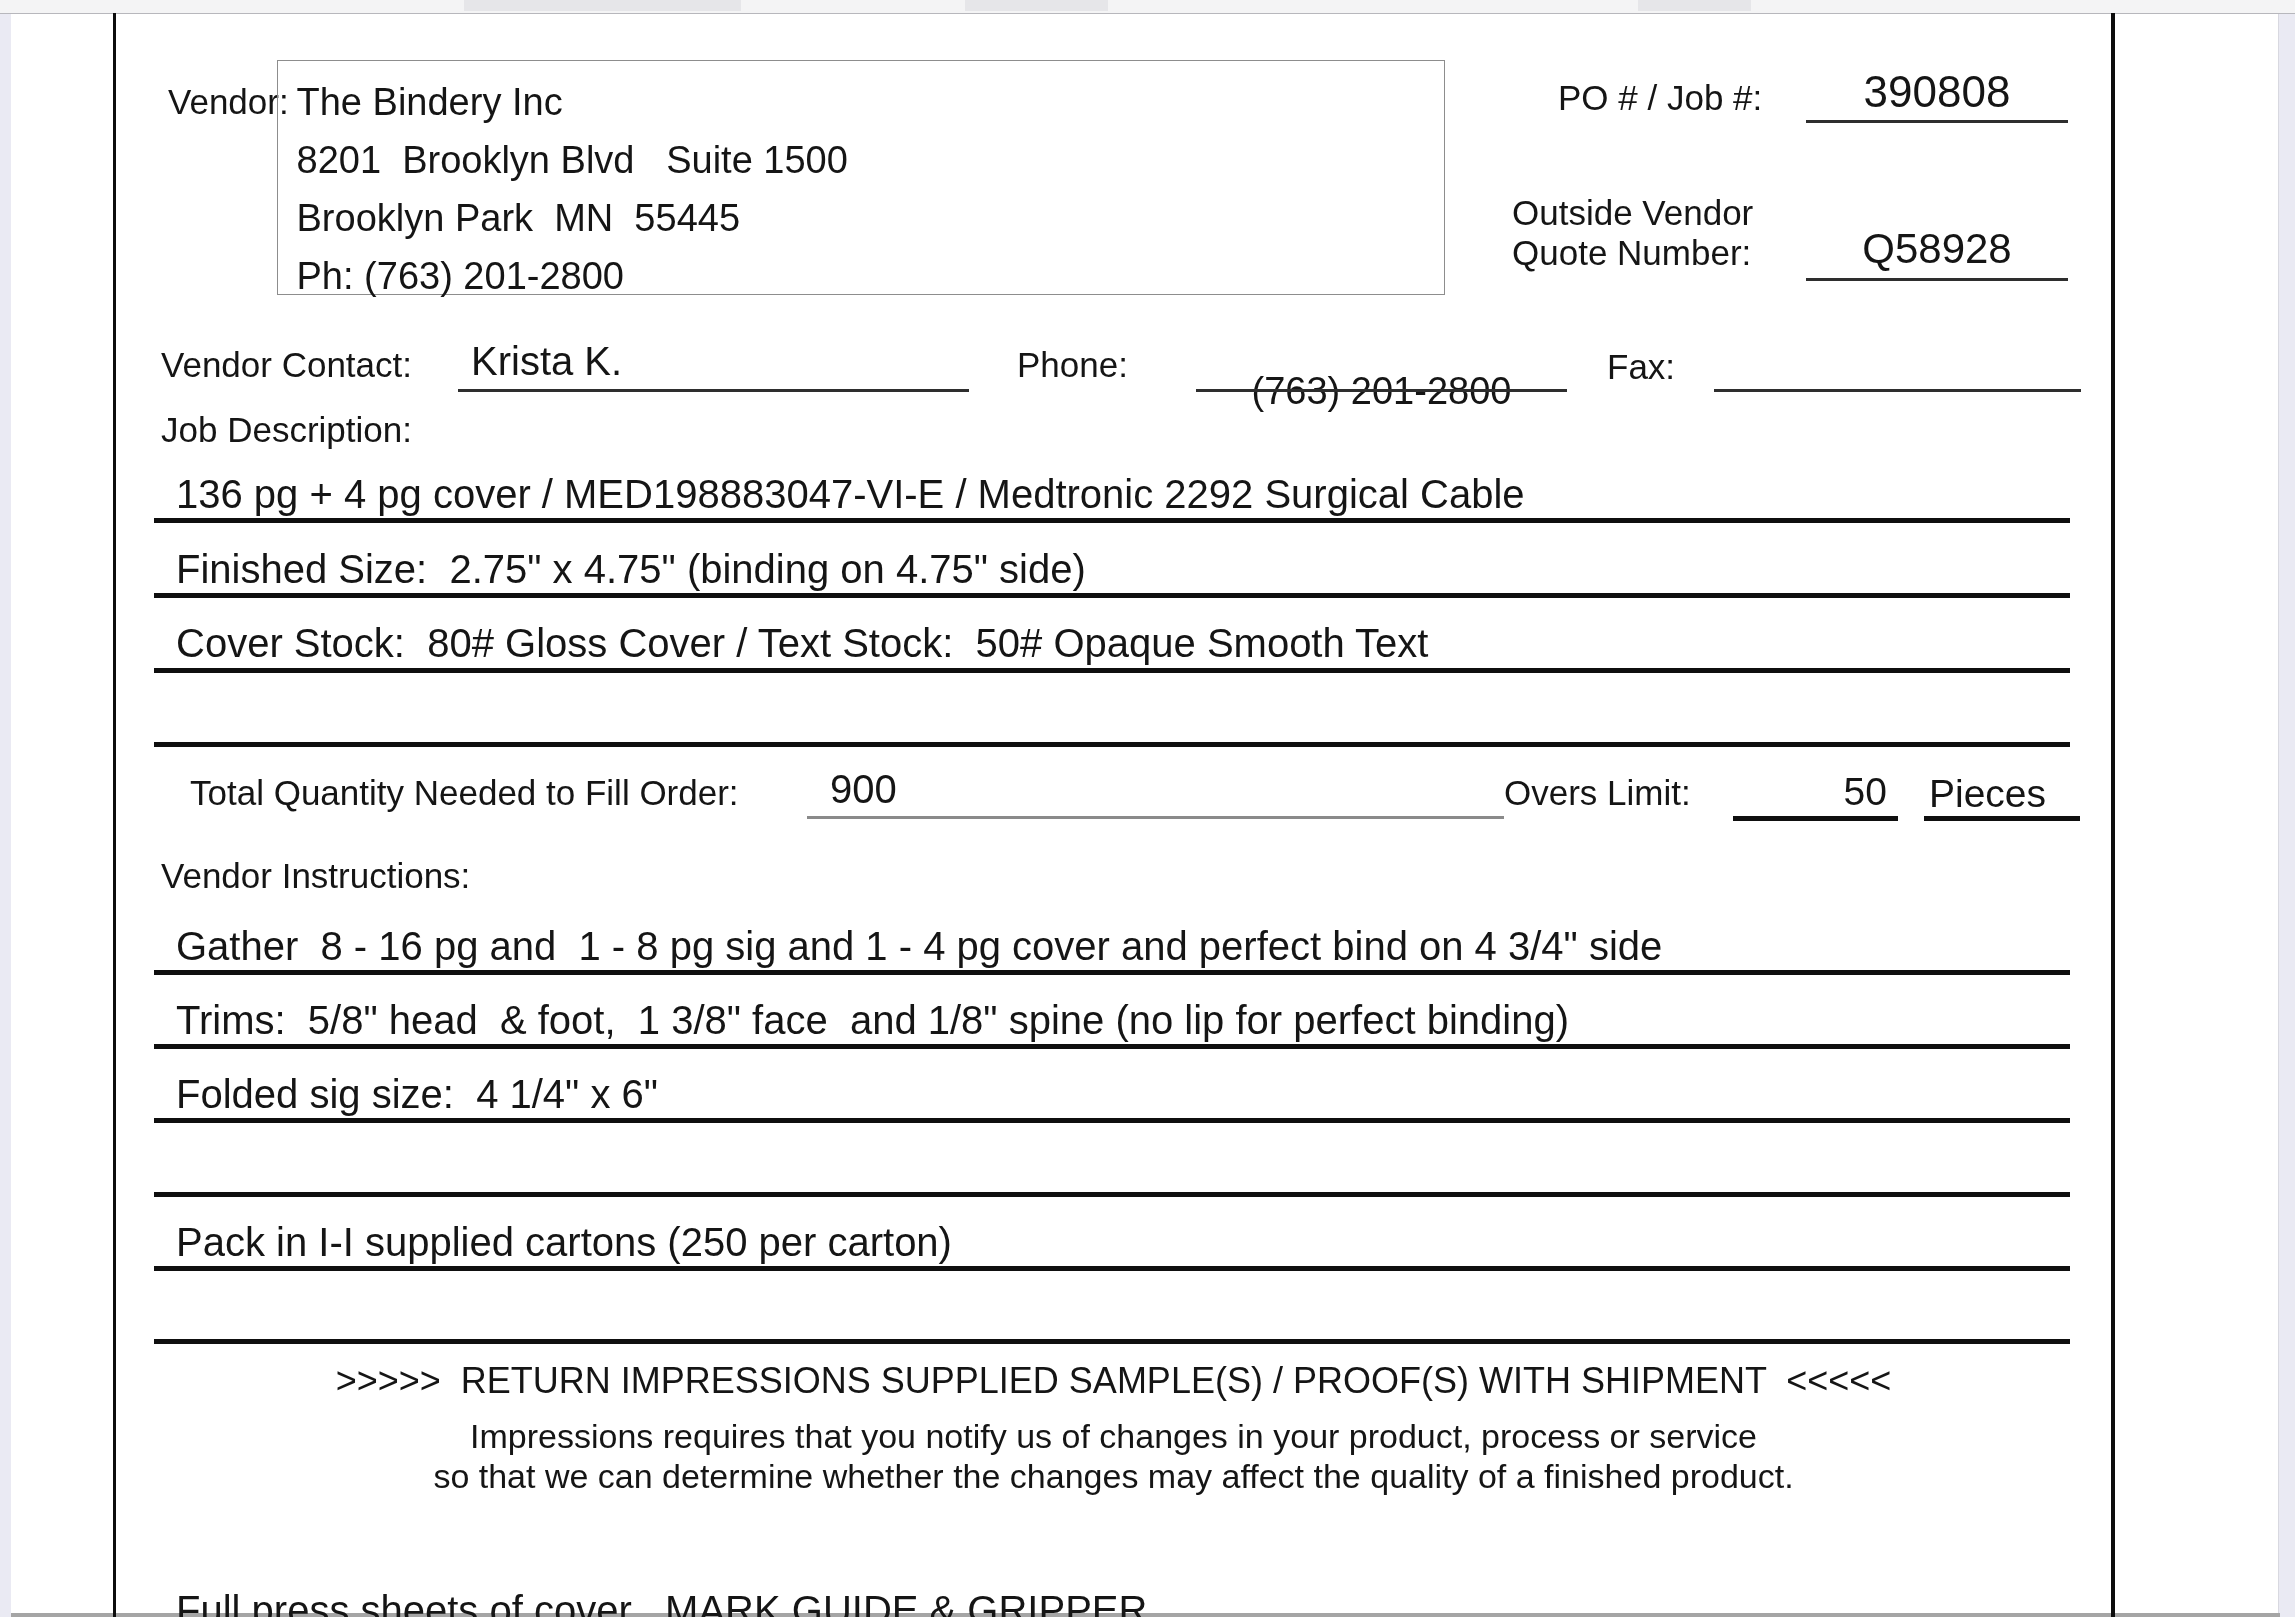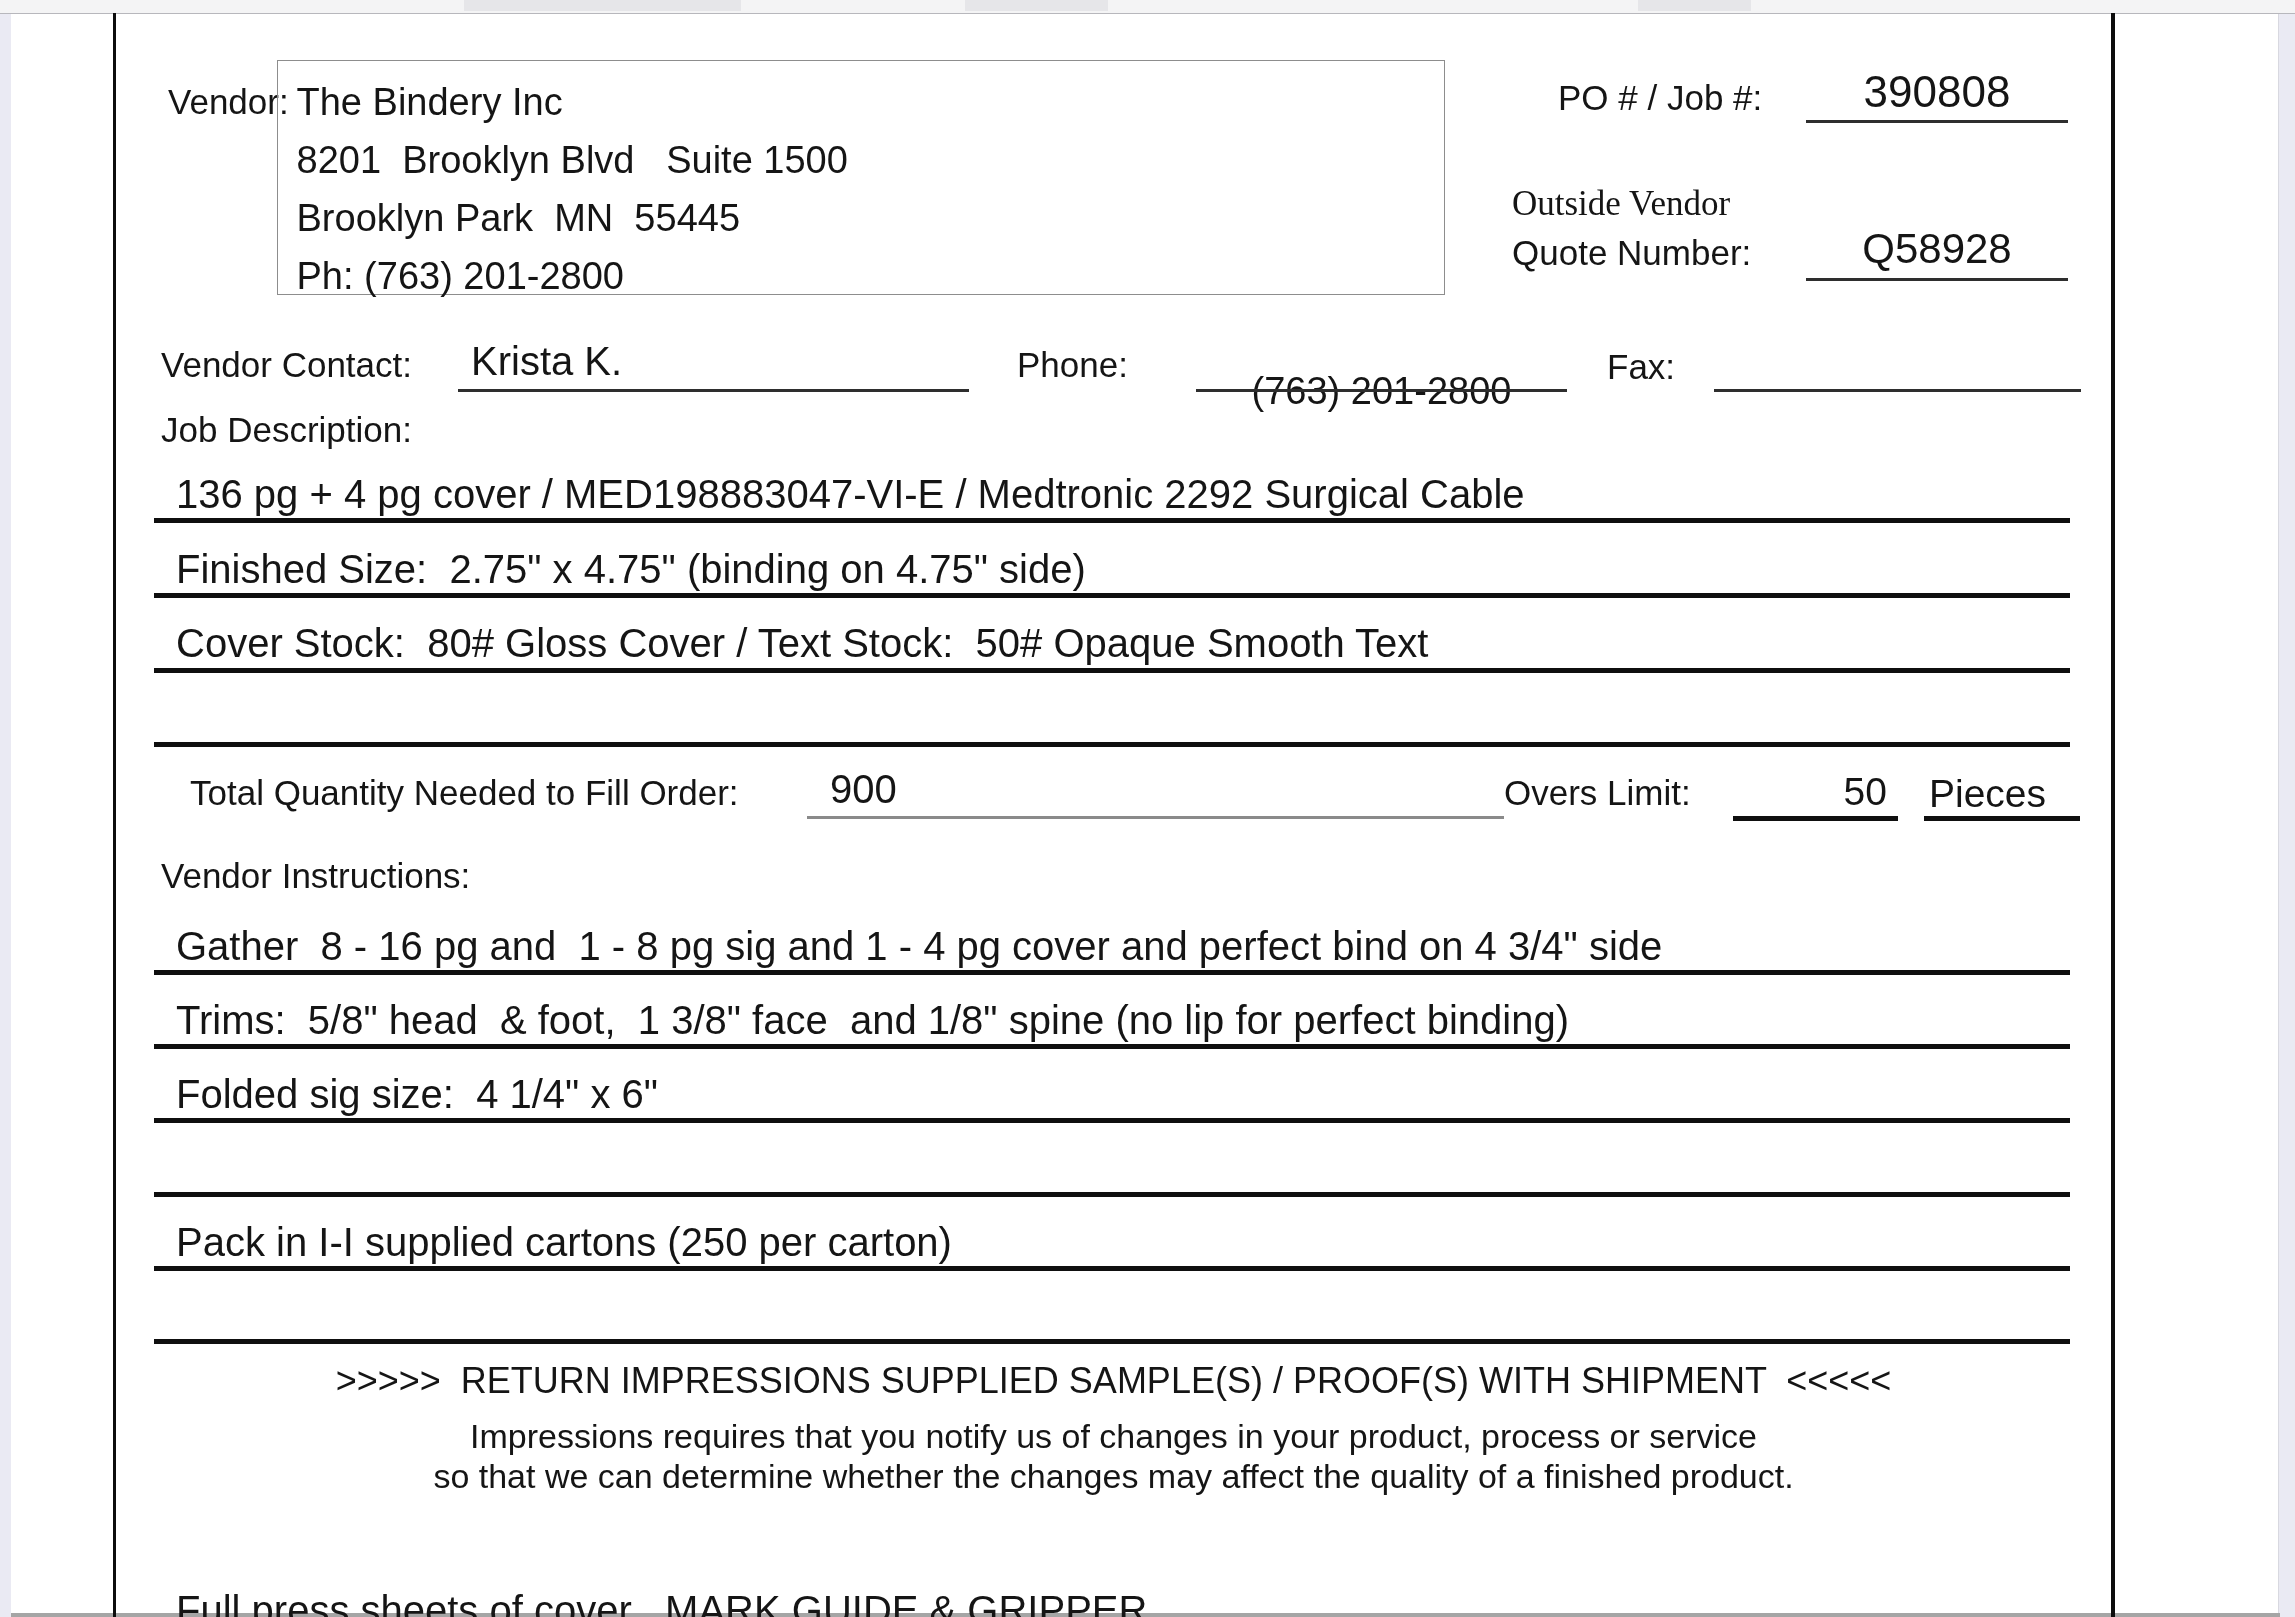--- a/index.html
+++ b/index.html
@@ -51,21 +51,21 @@
       <div class="bl">The Bindery Inc</div>
       <div class="bl">8201  Brooklyn Blvd   Suite 1500</div>
       <div class="bl">Brooklyn Park  MN  55445</div>
       <div class="bl">Ph: (763) 201-2800</div>
     </div>
 
     <div class="t lbl" style="left:1558px;top:80px;">PO # / Job #:</div>
     <div class="t big ctr" style="left:1806px;top:70px;width:262px;">390808</div>
     <div class="ul-thin" style="left:1806px;top:120px;width:262px;"></div>
 
-    <div class="t lbl" style="left:1512px;top:186px;font-family:Liberation Serif, serif;">Outside Vendor</div>
+    <div class="t lbl" style="left:1512px;top:195px;">Outside Vendor</div>
     <div class="t lbl" style="left:1512px;top:235px;">Quote Number:</div>
     <div class="t big ctr" style="left:1806px;top:228px;width:262px;font-size:42px;">Q58928</div>
     <div class="ul-thin" style="left:1806px;top:278px;width:262px;"></div>
 
     <div class="t lbl" style="left:161px;top:347px;">Vendor Contact:</div>
     <div class="t val" style="left:471px;top:341px;">Krista K.</div>
     <div class="ul-thin" style="left:458px;top:389px;width:511px;"></div>
 
     <div class="t lbl" style="left:1017px;top:347px;">Phone:</div>
     <div class="t ctr" style="left:1196px;top:344px;width:371px;font-size:38px;margin-top:28px;">(763) 201-2800</div>

